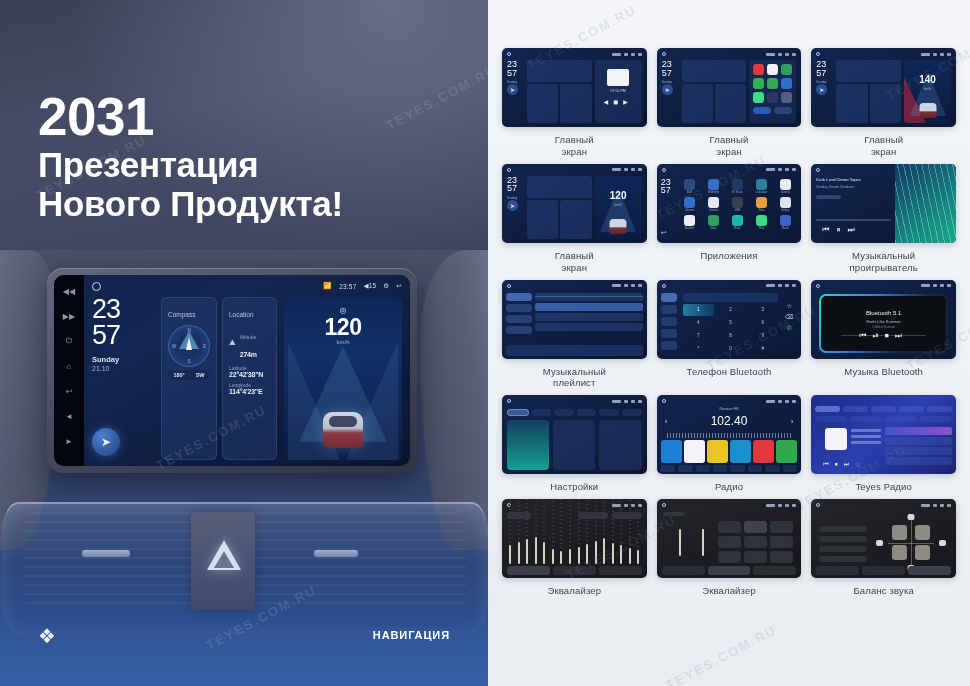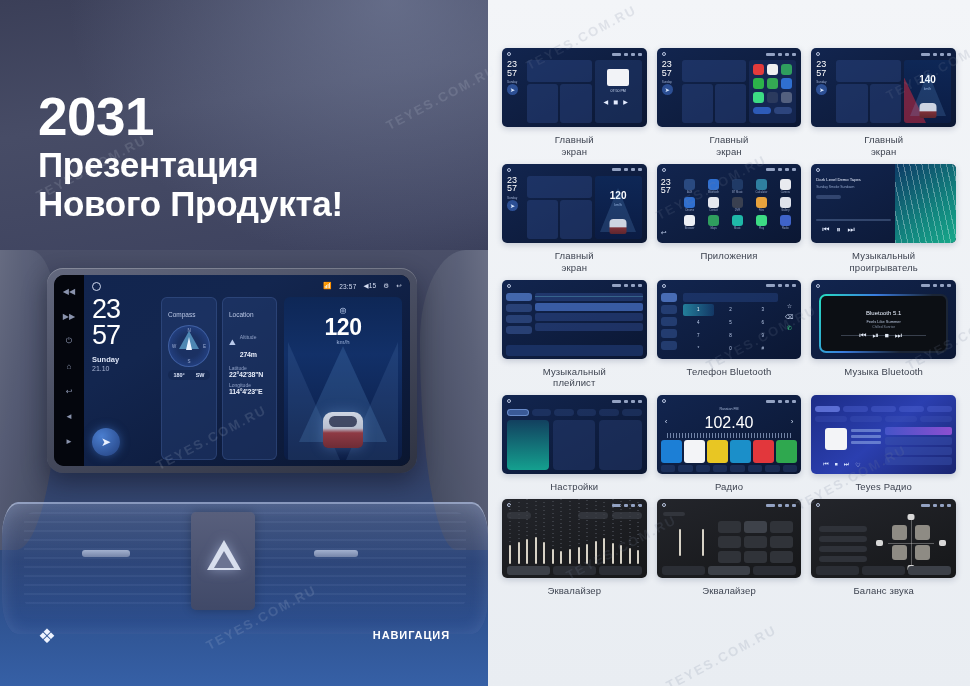--- a/index.html
+++ b/index.html
@@ -242,21 +242,21 @@
   
   .st-tabs{position:absolute;left:5px;right:5px;top:13px;height:8px;display:flex;gap:3px;align-items:center;}
   .st-tabs i{flex:1;height:7px;border-radius:4px;background:rgba(55,85,150,.3);font-style:normal;}
   .st-tabs i:first-child{background:rgba(100,145,230,.5);border:.5px solid rgba(150,190,255,.5);}
   .st-cards{position:absolute;left:5px;right:5px;top:25px;bottom:4px;display:flex;gap:4px;}
   .st-cards i{flex:1;border-radius:4px;background:rgba(38,60,112,.5);font-style:normal;position:relative;}
   .st-cards i:first-child{background:linear-gradient(180deg,#12405f,#14a08f);}
 
   
   .rd-t{position:absolute;left:0;right:0;top:12px;text-align:center;color:#a9bada;font-size:3.6px;}
-  .rd-f{position:absolute;left:0;right:0;top:19px;text-align:center;color:#fff;font-size:16px;font-weight:300;}
+  .rd-f{position:absolute;left:0;right:0;top:19px;text-align:center;color:#fff;font-size:12px;font-weight:300;}
   .rd-ar{position:absolute;top:22px;color:#cfdcf5;font-size:8px;}
   .rd-ar.l{left:8px;} .rd-ar.r{right:8px;}
   .rd-scale{position:absolute;left:10px;right:10px;top:38px;height:5px;
     background:repeating-linear-gradient(90deg,rgba(180,200,235,.6) 0 .6px,transparent .6px 3px);}
   .rd-pre{position:absolute;left:4px;right:4px;bottom:11px;height:23px;display:flex;gap:2px;}
   .rd-pre i{flex:1;border-radius:3px;font-style:normal;}
   .rd-bot{position:absolute;left:4px;right:4px;bottom:2px;height:7px;display:flex;gap:3px;}
   .rd-bot i{flex:1;border-radius:2px;background:rgba(60,90,150,.3);font-style:normal;}
 
   

